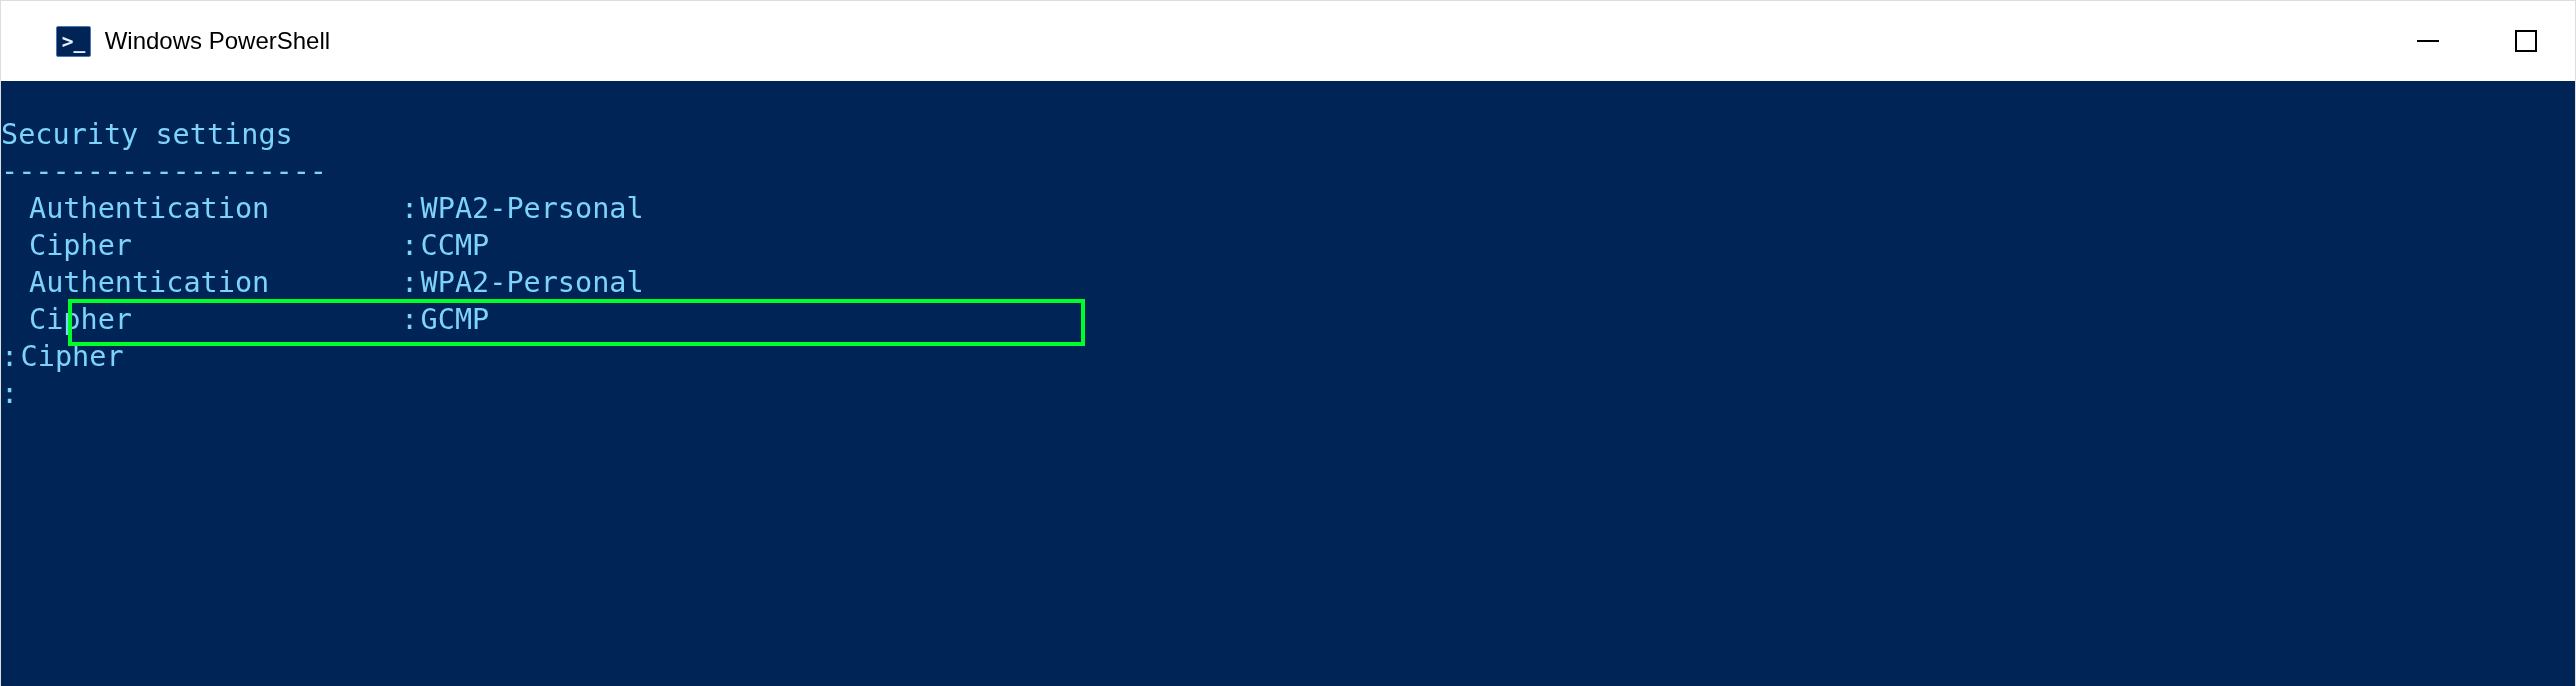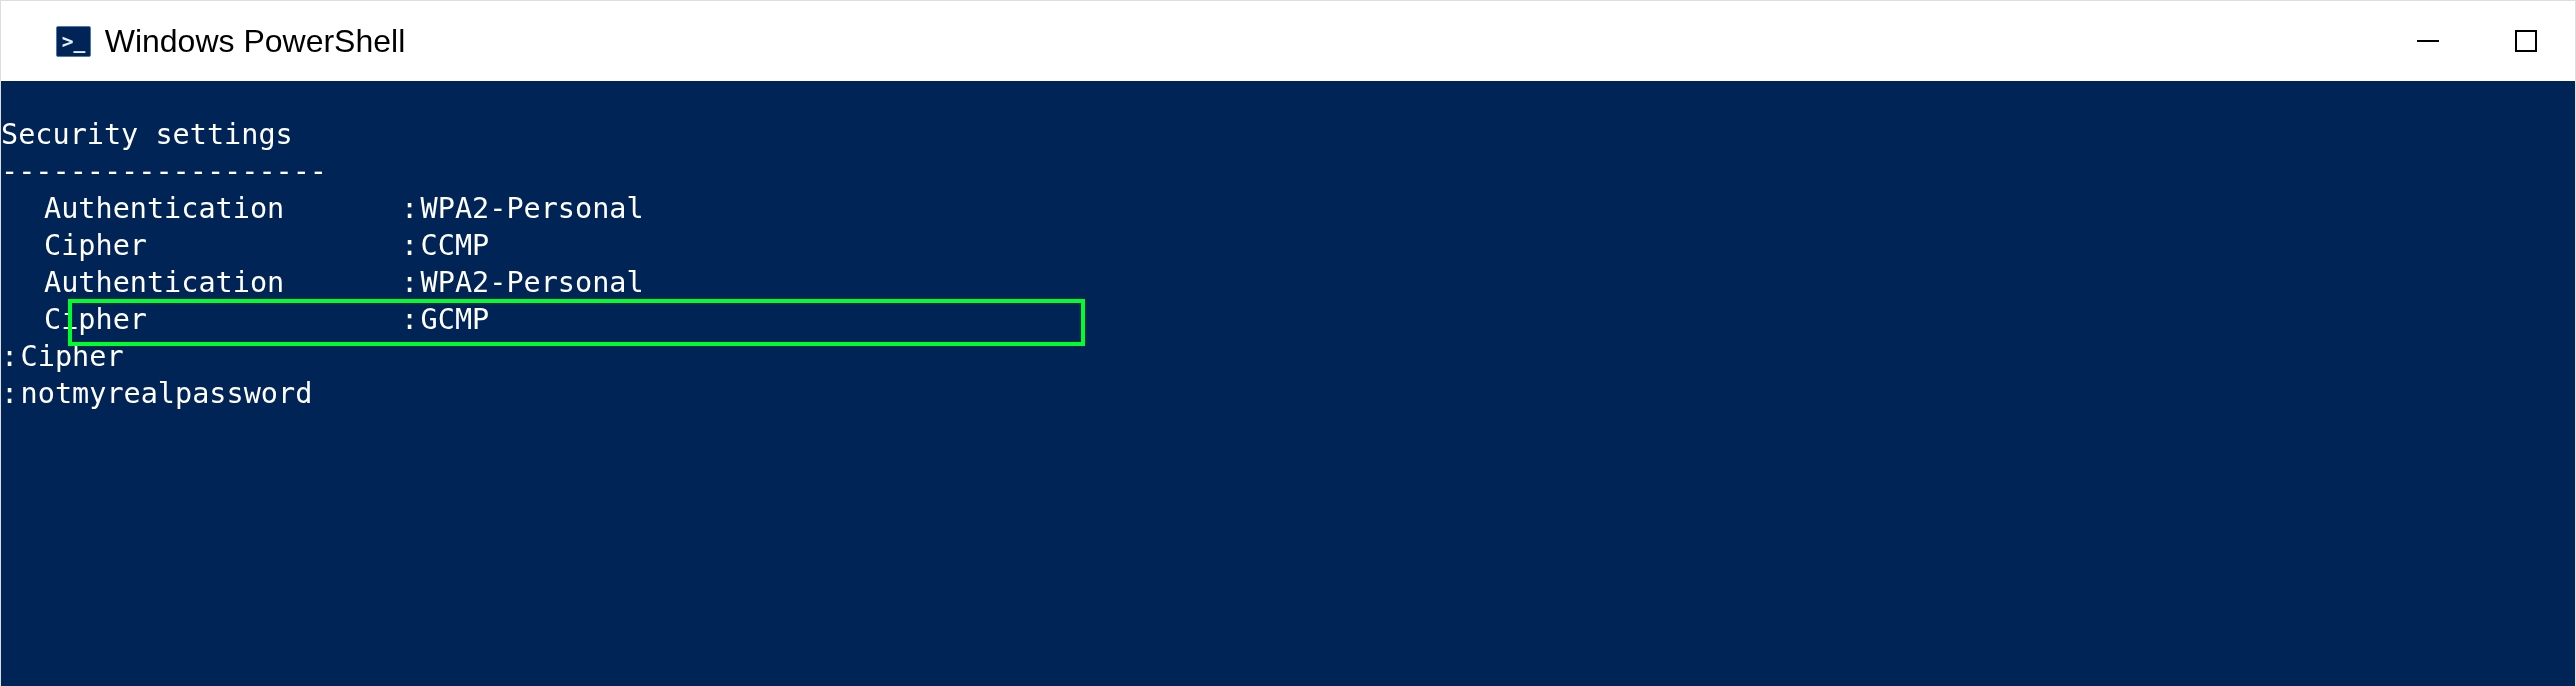--- a/index.html
+++ b/index.html
@@ -2,30 +2,30 @@
 <html><head>
   <meta charset="utf-8">
   <style>
     * { margin: 0; padding: 0; box-sizing: border-box; }
     html, body { width: 2576px; height: 687px; font-family: 'Segoe UI', Tahoma, sans-serif; background: #fff; }
     .window { width: 2576px; height: 687px; display: flex; flex-direction: column; border: 1px solid #ddd; }
     .titlebar { display: flex; align-items: center; justify-content: space-between; height: 80px; background: #fff; padding: 0 0 0 55px; }
     .titlebar-left { display: flex; align-items: center; gap: 13.7px; }
     .icon-ps { width: 35px; height: 31px; background: #012456; display: inline-flex; align-items: center; justify-content: center; border-radius: 2px; border: 1px solid #4c79b5; }
     .icon-ps-inner { color: #e7f0ff; font-weight: bold; font-size: 19.6px; font-family: Consolas, monospace; font-style: italic; }
-    .title-text { font-size: 32px; color: #000; }
+    .title-text { font-size: 24px; color: #000; }
     .titlebar-right { display: flex; align-items: center; }
     .win-control { width: 98px; height: 80px; display: flex; align-items: center; justify-content: center; }
     .min-line { width: 21.6px; height: 2.9px; background: #000; }
     .max-square { width: 21.6px; height: 21.6px; border: 2.9px solid #000; }
-    .terminal { flex: 1; background: #012456; color: #ffffff; font-family: Consolas, 'Lucida Console', monospace; font-size: 28.5px; line-height: 1.3; padding: 35px 0 0 0; position: relative; }
+    .terminal { flex: 1; background: #012456; color: #7dd3fc; font-family: Consolas, 'Lucida Console', monospace; font-size: 28.5px; line-height: 1.3; padding: 35px 0 0 0; position: relative; }
     .term-line { white-space: pre; }
     .section-header { padding-left: 0; }
     .kv-row { display: flex; white-space: pre; padding-left: 0; }
-    .label-cell { width: 400px; padding-left: 43px; }
+    .label-cell { width: 400px; padding-left: 28px; }
     .colon-cell { width: 19.6px; }
     .value-cell { }
     .highlight-box { position: absolute; border: 4.9px solid #00ff2a; pointer-events: none; }
   </style>
 </head>
 <body>
 
 <div class="window">
   <div class="titlebar">
     <div class="titlebar-left">
@@ -67,19 +67,18 @@
       <span class="label-cell">Cipher</span>
       <span class="colon-cell">:</span>
       <span class="value-cell">GCMP</span>
     </div>
     <div class="kv-row">
       <span class="colon-cell">:</span>
       <span class="value-cell">Cipher</span>
     </div>
     <div class="kv-row">
       <span class="colon-cell">:</span>
-      <span class="value-cell">notmyrealpassword</span>
     </div>
 
     <div class="highlight-box" style="left:67px;top:218px;width:1017px;height:47px;"></div>
   </div>
 </div>
 
 
 </body></html>

